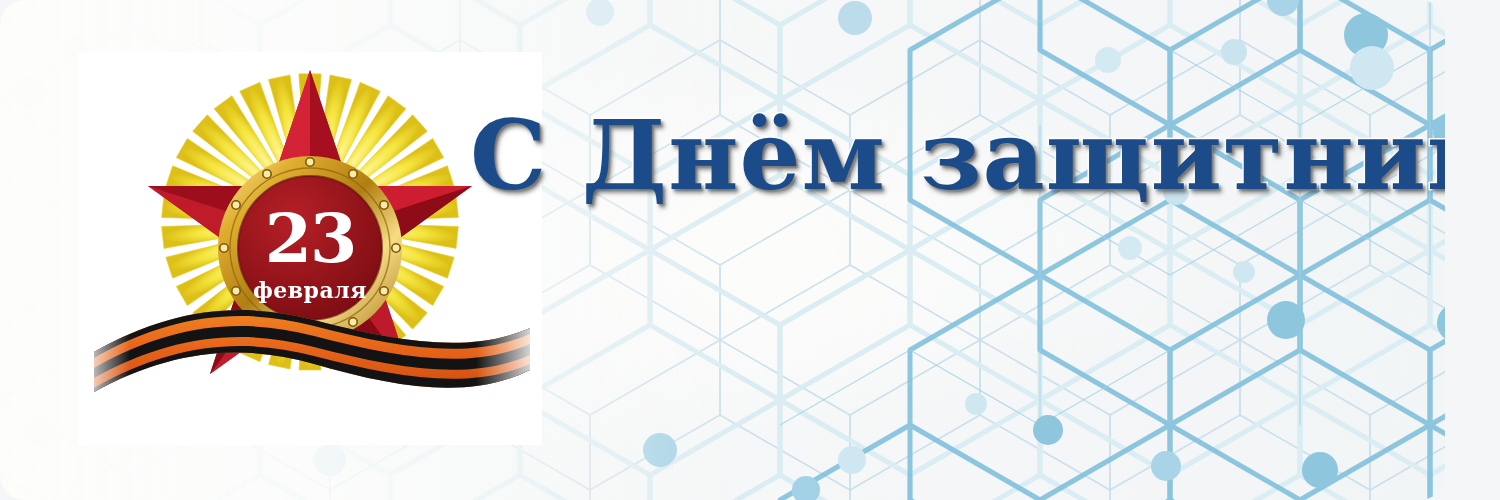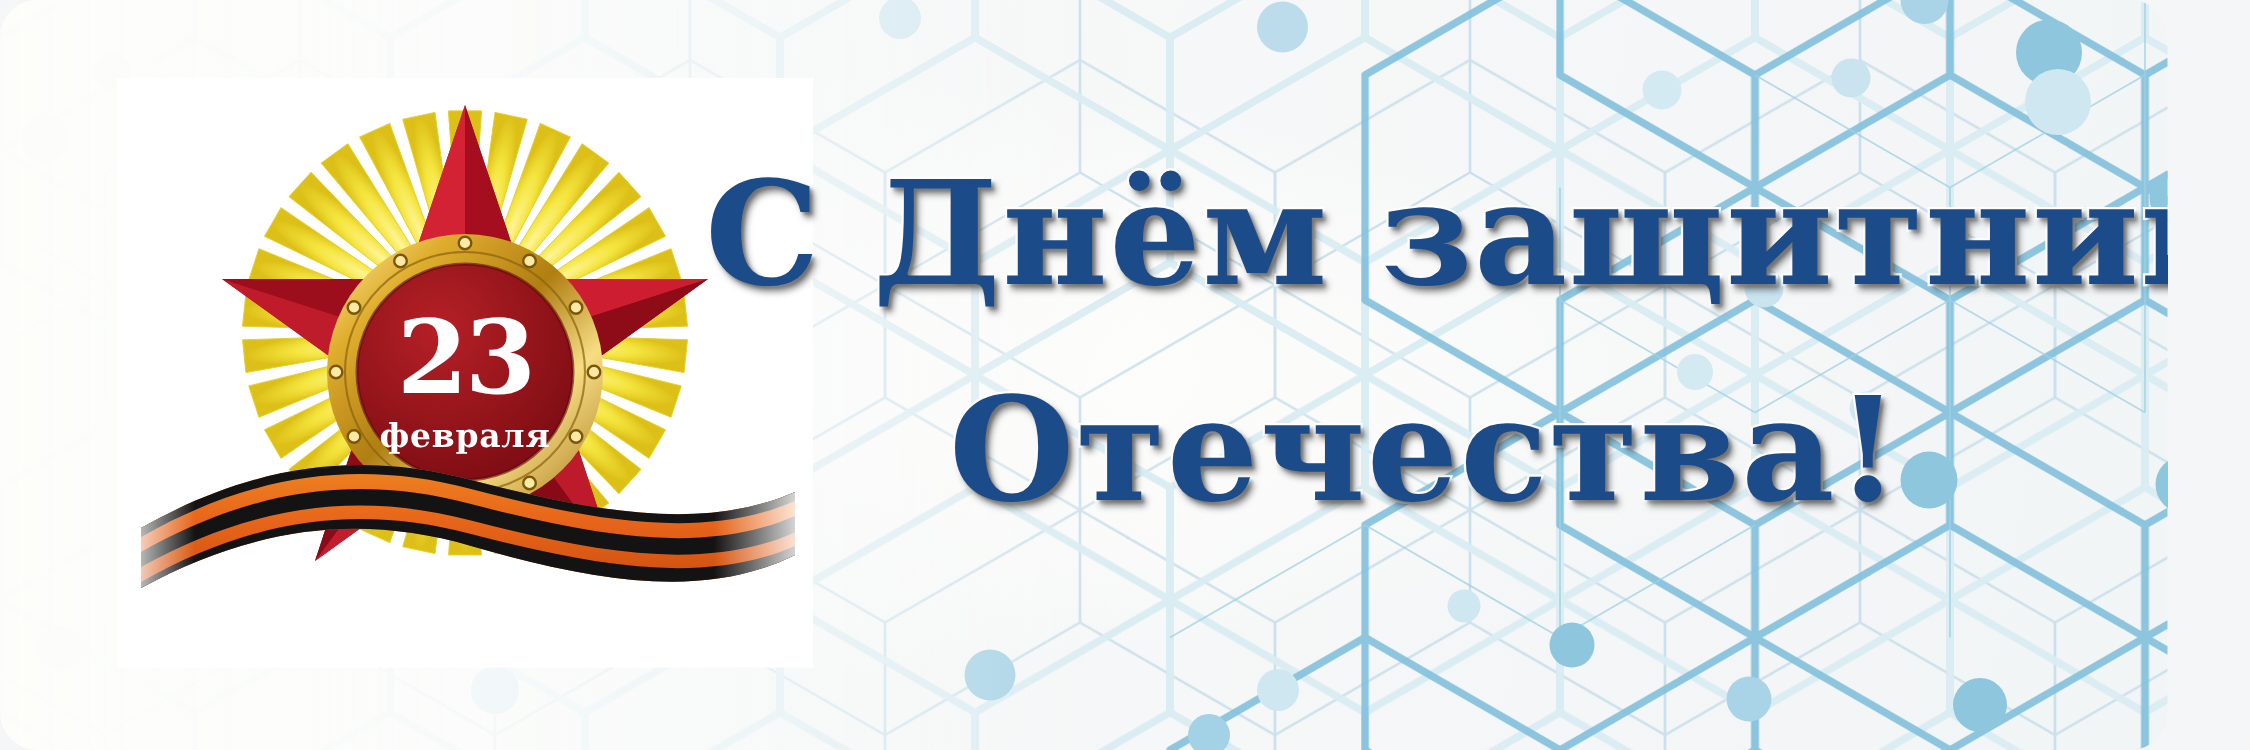--- a/index.html
+++ b/index.html
@@ -371,16 +371,15 @@
           <rect x="398" y="230" width="66" height="170" fill="url(#ribFadeR)"></rect>
         </g>
 
         <path d="M286,306 L332,306 L332,350 L286,350 Z" fill="#ffffff" opacity="0.0"></path>
       </g>
     </svg>
   </div>
 
   <div id="greeting">
     <div class="gline" id="line1">С Днём защитника</div>
-    <div class="gline" id="line2">Отечества!</div>
   </div>
 
 </div>
 
 </body></html>

